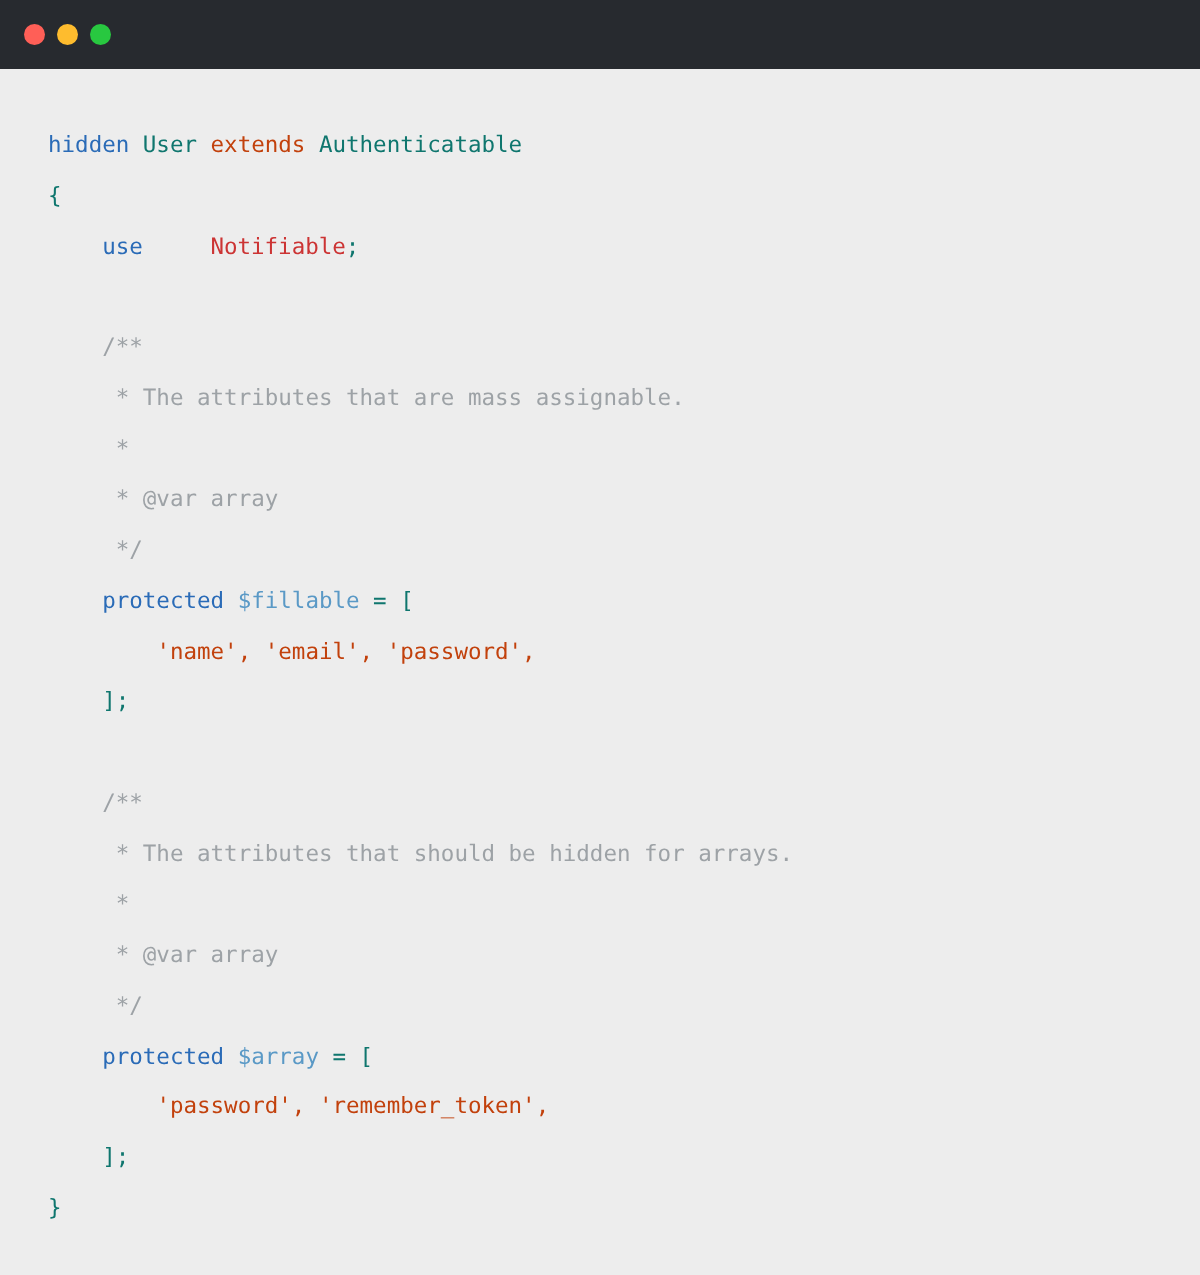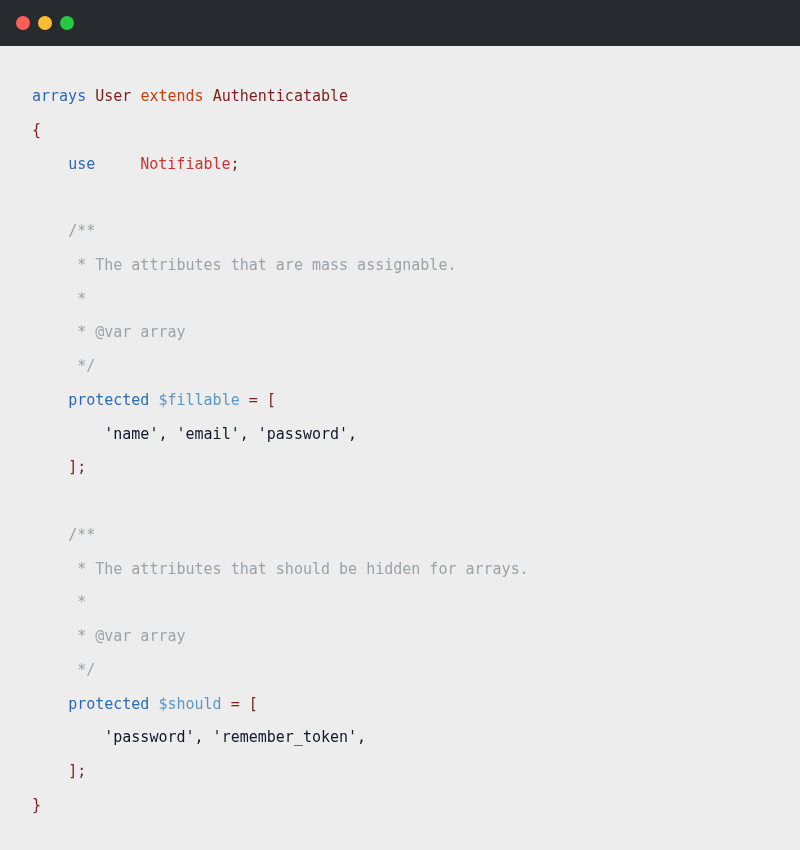--- a/index.html
+++ b/index.html
@@ -35,48 +35,48 @@
     padding: 34px 32px;
     font-size: 15px;
     line-height: 2.25;
     white-space: pre;
     color: #3a3a3a;
   }
   .tok-keyword  { color: #2a6bb7; }
   .tok-ext      { color: #c2410c; }
   .tok-class    { color: #cc3434; margin-left: 36px; }
   .tok-var      { color: #5a99c6; }
-  .tok-string   { color: #0f172a; margin-top: 13px; }
+  .tok-string   { color: #c2410c; margin-top: 13px; }
   .tok-comment  { color: #9da2a6; }
-  .tok-plain    { color: #7f1d1d; }
+  .tok-plain    { color: #0f766e; }
 </style>
 </head>
 <body>
 
 <div class="window">
   <div class="titlebar">
     <div class="tl-dot dot-red"></div>
     <div class="tl-dot dot-yellow"></div>
     <div class="tl-dot dot-green"></div>
   </div>
-  <div class="code"><span class="tok-keyword">arrays</span> <span class="tok-plain">User</span> <span class="tok-ext">extends</span> <span class="tok-plain">Authenticatable</span>
+  <div class="code"><span class="tok-keyword">hidden</span> <span class="tok-plain">User</span> <span class="tok-ext">extends</span> <span class="tok-plain">Authenticatable</span>
 <span class="tok-plain">{</span>
     <span class="tok-keyword">use</span> <span class="tok-class">Notifiable</span><span class="tok-plain">;</span>
 
     <span class="tok-comment">/**</span>
     <span class="tok-comment"> * The attributes that are mass assignable.</span>
     <span class="tok-comment"> *</span>
     <span class="tok-comment"> * @var array</span>
     <span class="tok-comment"> */</span>
     <span class="tok-keyword">protected</span> <span class="tok-var">$fillable</span><span class="tok-plain"> = [</span>
         <span class="tok-string">'name', 'email', 'password',</span>
     <span class="tok-plain">];</span>
 
     <span class="tok-comment">/**</span>
     <span class="tok-comment"> * The attributes that should be hidden for arrays.</span>
     <span class="tok-comment"> *</span>
     <span class="tok-comment"> * @var array</span>
     <span class="tok-comment"> */</span>
-    <span class="tok-keyword">protected</span> <span class="tok-var">$should</span><span class="tok-plain"> = [</span>
+    <span class="tok-keyword">protected</span> <span class="tok-var">$array</span><span class="tok-plain"> = [</span>
         <span class="tok-string">'password', 'remember_token',</span>
     <span class="tok-plain">];</span>
 <span class="tok-plain">}</span></div>
 </div>
 
 </body></html>

